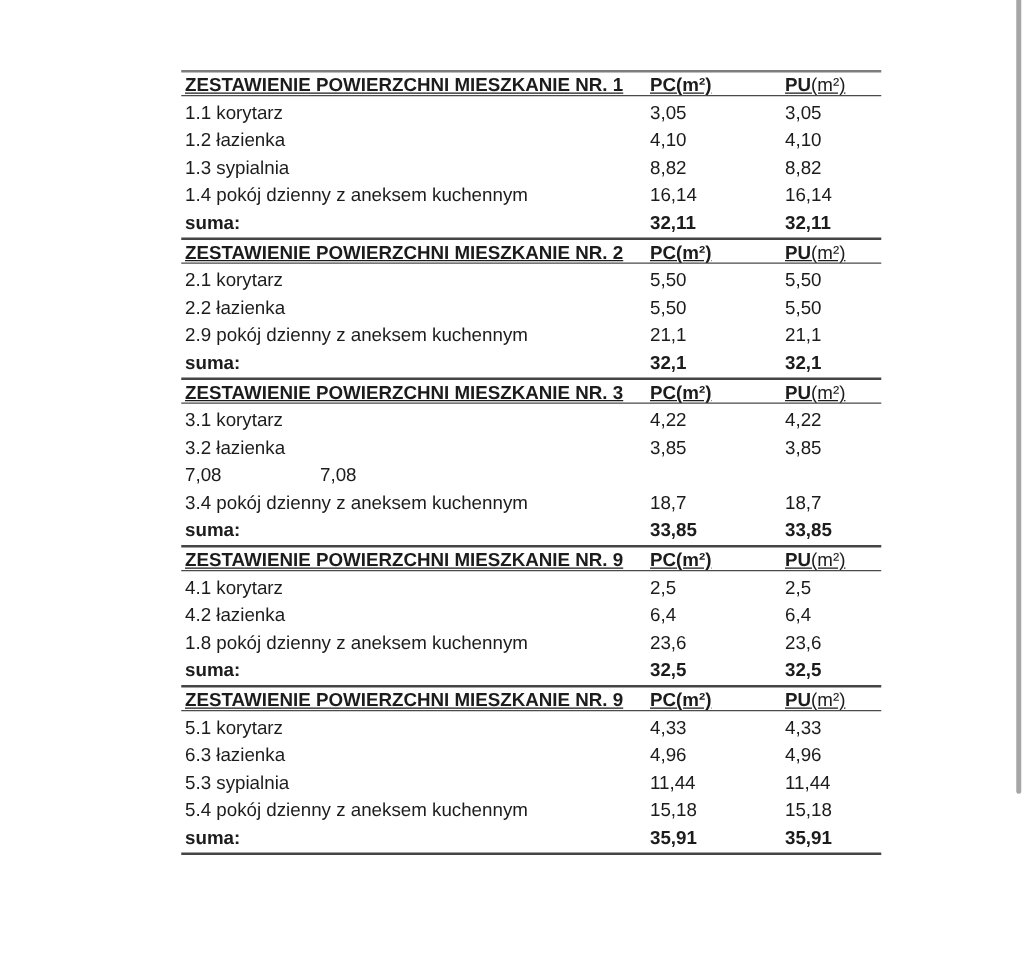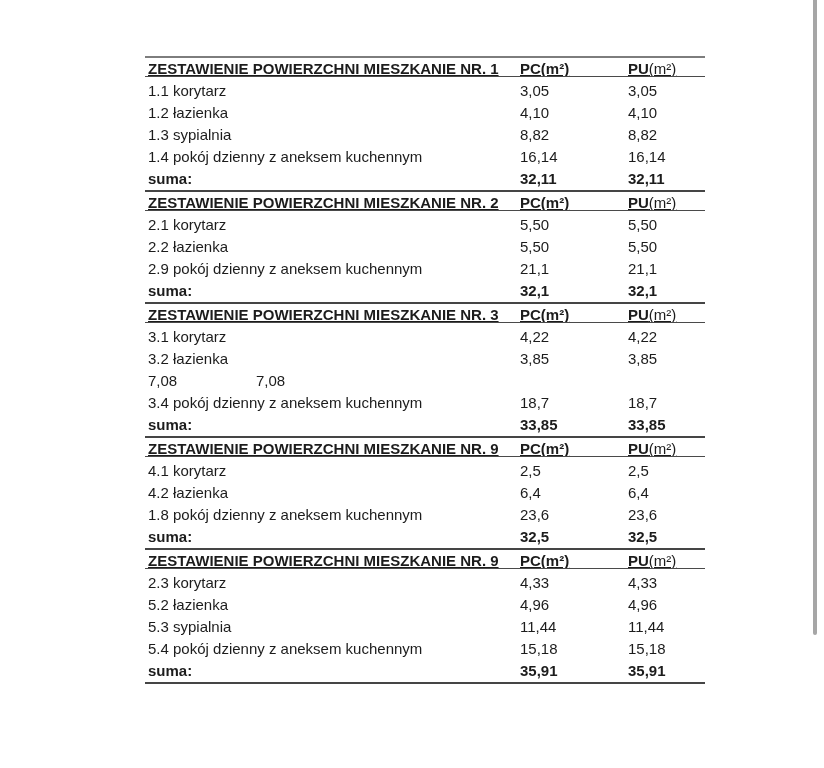--- a/index.html
+++ b/index.html
@@ -182,26 +182,26 @@
     </div>
   </div>
 
   <div class="section">
     <div class="row header-row">
       <span class="c-label u">ZESTAWIENIE POWIERZCHNI MIESZKANIE NR. 9</span>
       <span class="c-pc u">PC(m²)</span>
       <span class="c-pu"><span class="u">PU</span><span class="u reg">(m²)</span></span>
     </div>
     <div class="row">
-      <span class="c-label">2.3 korytarz</span>
+      <span class="c-label">5.1 korytarz</span>
       <span class="c-pc">4,33</span>
       <span class="c-pu">4,33</span>
     </div>
     <div class="row">
-      <span class="c-label">5.2 łazienka</span>
+      <span class="c-label">6.3 łazienka</span>
       <span class="c-pc">4,96</span>
       <span class="c-pu">4,96</span>
     </div>
     <div class="row">
       <span class="c-label">5.3 sypialnia</span>
       <span class="c-pc">11,44</span>
       <span class="c-pu">11,44</span>
     </div>
     <div class="row">
       <span class="c-label">5.4 pokój dzienny z aneksem kuchennym</span>

